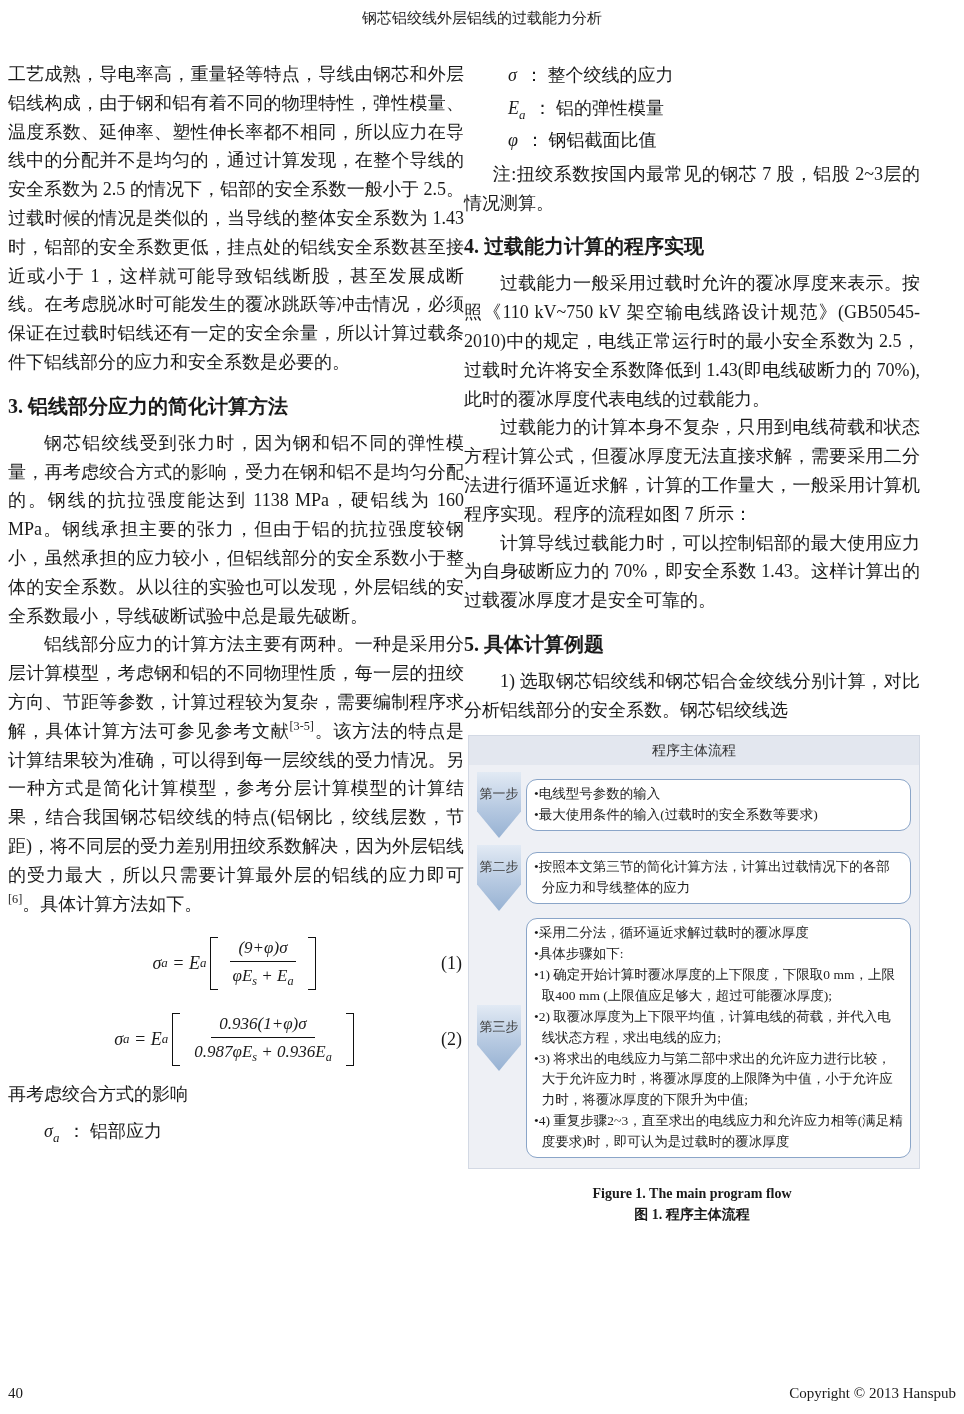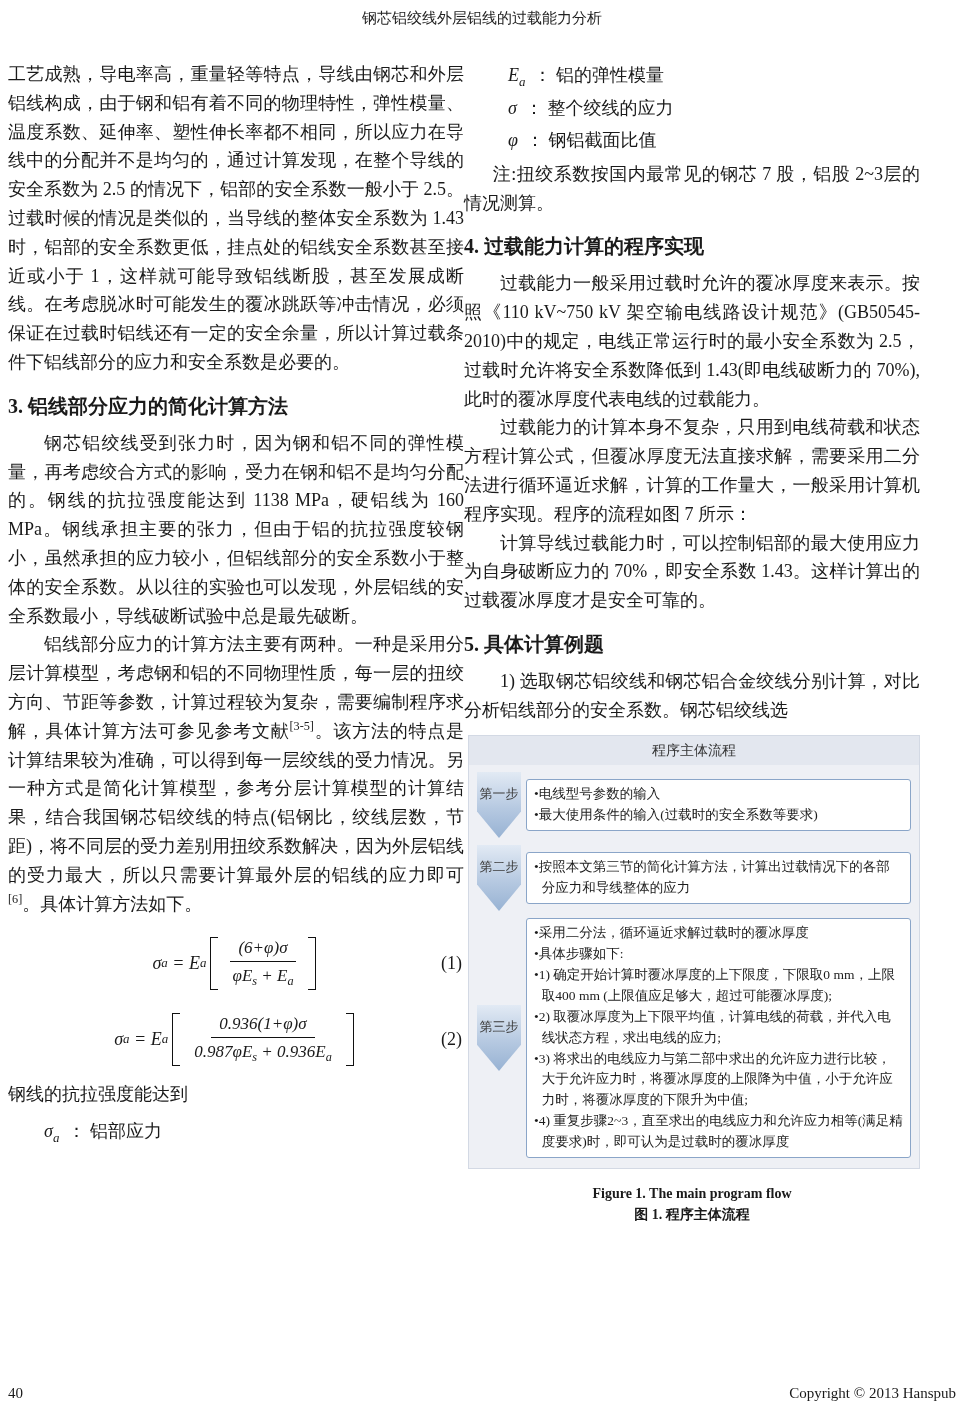--- a/index.html
+++ b/index.html
@@ -110,21 +110,21 @@
     justify-content: center;
     box-sizing: border-box;
     padding-bottom: 22px;
     font-size: 13px;
     color: #3a3a3a;
   }
   .flow-box {
     flex: 1;
     background: #ffffff;
     border: 1px solid #8aa5c8;
-    border-radius: 3px;
+    border-radius: 11px;
     padding: 4px 7px;
     font-size: 13.5px;
     line-height: 1.55;
     color: #1c1c1c;
     text-align: left;
   }
   ul.flow-lines { margin: 0; padding: 0; list-style: none; }
   ul.flow-lines li { text-indent: -0.58em; padding-left: 0.58em; }
 
   figcaption {
@@ -163,49 +163,49 @@
 
       <p class="para indent"><span>铝线部分应力的计算方法主要有两种。一种是采用分层计算模型，考虑钢和铝的不同物理性质，每一层的扭绞方向、节距等参数，计算过程较为复杂，需要编制程序求解，具体计算方法可参见参考文献</span><sup class="ref">[3-5]</sup><span>。该方法的特点是计算结果较为准确，可以得到每一层绞线的受力情况。另一种方式是简化计算模型，参考分层计算模型的计算结果，结合我国钢芯铝绞线的特点(铝钢比，绞线层数，节距)，将不同层的受力差别用扭绞系数解决，因为外层铝线的受力最大，所以只需要计算最外层的铝线的应力即可</span><sup class="ref">[6]</sup><span>。具体计算方法如下。</span></p>
 
       <div class="formula-row">
         <span class="formula">
             <span>σ</span>
             <sub>a</sub>
             <span> = E</span>
             <sub>a</sub>
             <span class="brk brk-l"></span>
-            <span class="frac"><span class="num">(6+φ)σ</span><span class="den"><span>φE</span><sub>s</sub><span> + E</span><sub>a</sub></span></span>
+            <span class="frac"><span class="num">(9+φ)σ</span><span class="den"><span>φE</span><sub>s</sub><span> + E</span><sub>a</sub></span></span>
             <span class="brk brk-r"></span>
           </span>
         <span class="eq-number">(1)</span>
       </div>
 
 
       <div class="formula-row">
         <span class="formula">
             <span>σ</span>
             <sub>a</sub>
             <span> = E</span>
             <sub>a</sub>
             <span class="brk brk-l"></span>
             <span class="frac"><span class="num">0.936(1+φ)σ</span><span class="den"><span>0.987φE</span><sub>s</sub><span> + 0.936E</span><sub>a</sub></span></span>
             <span class="brk brk-r"></span>
           </span>
         <span class="eq-number">(2)</span>
       </div>
 
-      <p class="para note-line">钢线的抗拉强度能达到</p>
+      <p class="para note-line">再考虑绞合方式的影响</p>
 
       <p class="def-line"><span class="def-sym">σ</span><sub class="def-sub">a</sub><span class="def-label">： 铝部应力</span></p>
     </section>
 
     <section class="col">
 
+      <div class="def-row"><span class="def-sym">σ</span><sub class="def-sub"></sub><span class="def-label">： 整个绞线的应力</span></div>
       <div class="def-row"><span class="def-sym">E</span><sub class="def-sub">a</sub><span class="def-label">： 铝的弹性模量</span></div>
-      <div class="def-row"><span class="def-sym">σ</span><sub class="def-sub"></sub><span class="def-label">： 整个绞线的应力</span></div>
       <div class="def-row"><span class="def-sym">φ</span><sub class="def-sub"></sub><span class="def-label">： 钢铝截面比值</span></div>
 
       <p class="para note-para">注:扭绞系数按国内最常见的钢芯 7 股，铝股 2~3层的情况测算。</p>
 
       <h2 class="sec-heading">4. 过载能力计算的程序实现</h2>
 
       <p class="para indent">过载能力一般采用过载时允许的覆冰厚度来表示。按照《110 kV~750 kV 架空输电线路设计规范》(GB50545-2010)中的规定，电线正常运行时的最小安全系数为 2.5，过载时允许将安全系数降低到 1.43(即电线破断力的 70%),此时的覆冰厚度代表电线的过载能力。</p>
       <p class="para indent">过载能力的计算本身不复杂，只用到电线荷载和状态方程计算公式，但覆冰厚度无法直接求解，需要采用二分法进行循环逼近求解，计算的工作量大，一般采用计算机程序实现。程序的流程如图 7 所示：</p>
       <p class="para indent">计算导线过载能力时，可以控制铝部的最大使用应力为自身破断应力的 70%，即安全系数 1.43。这样计算出的过载覆冰厚度才是安全可靠的。</p>
 

